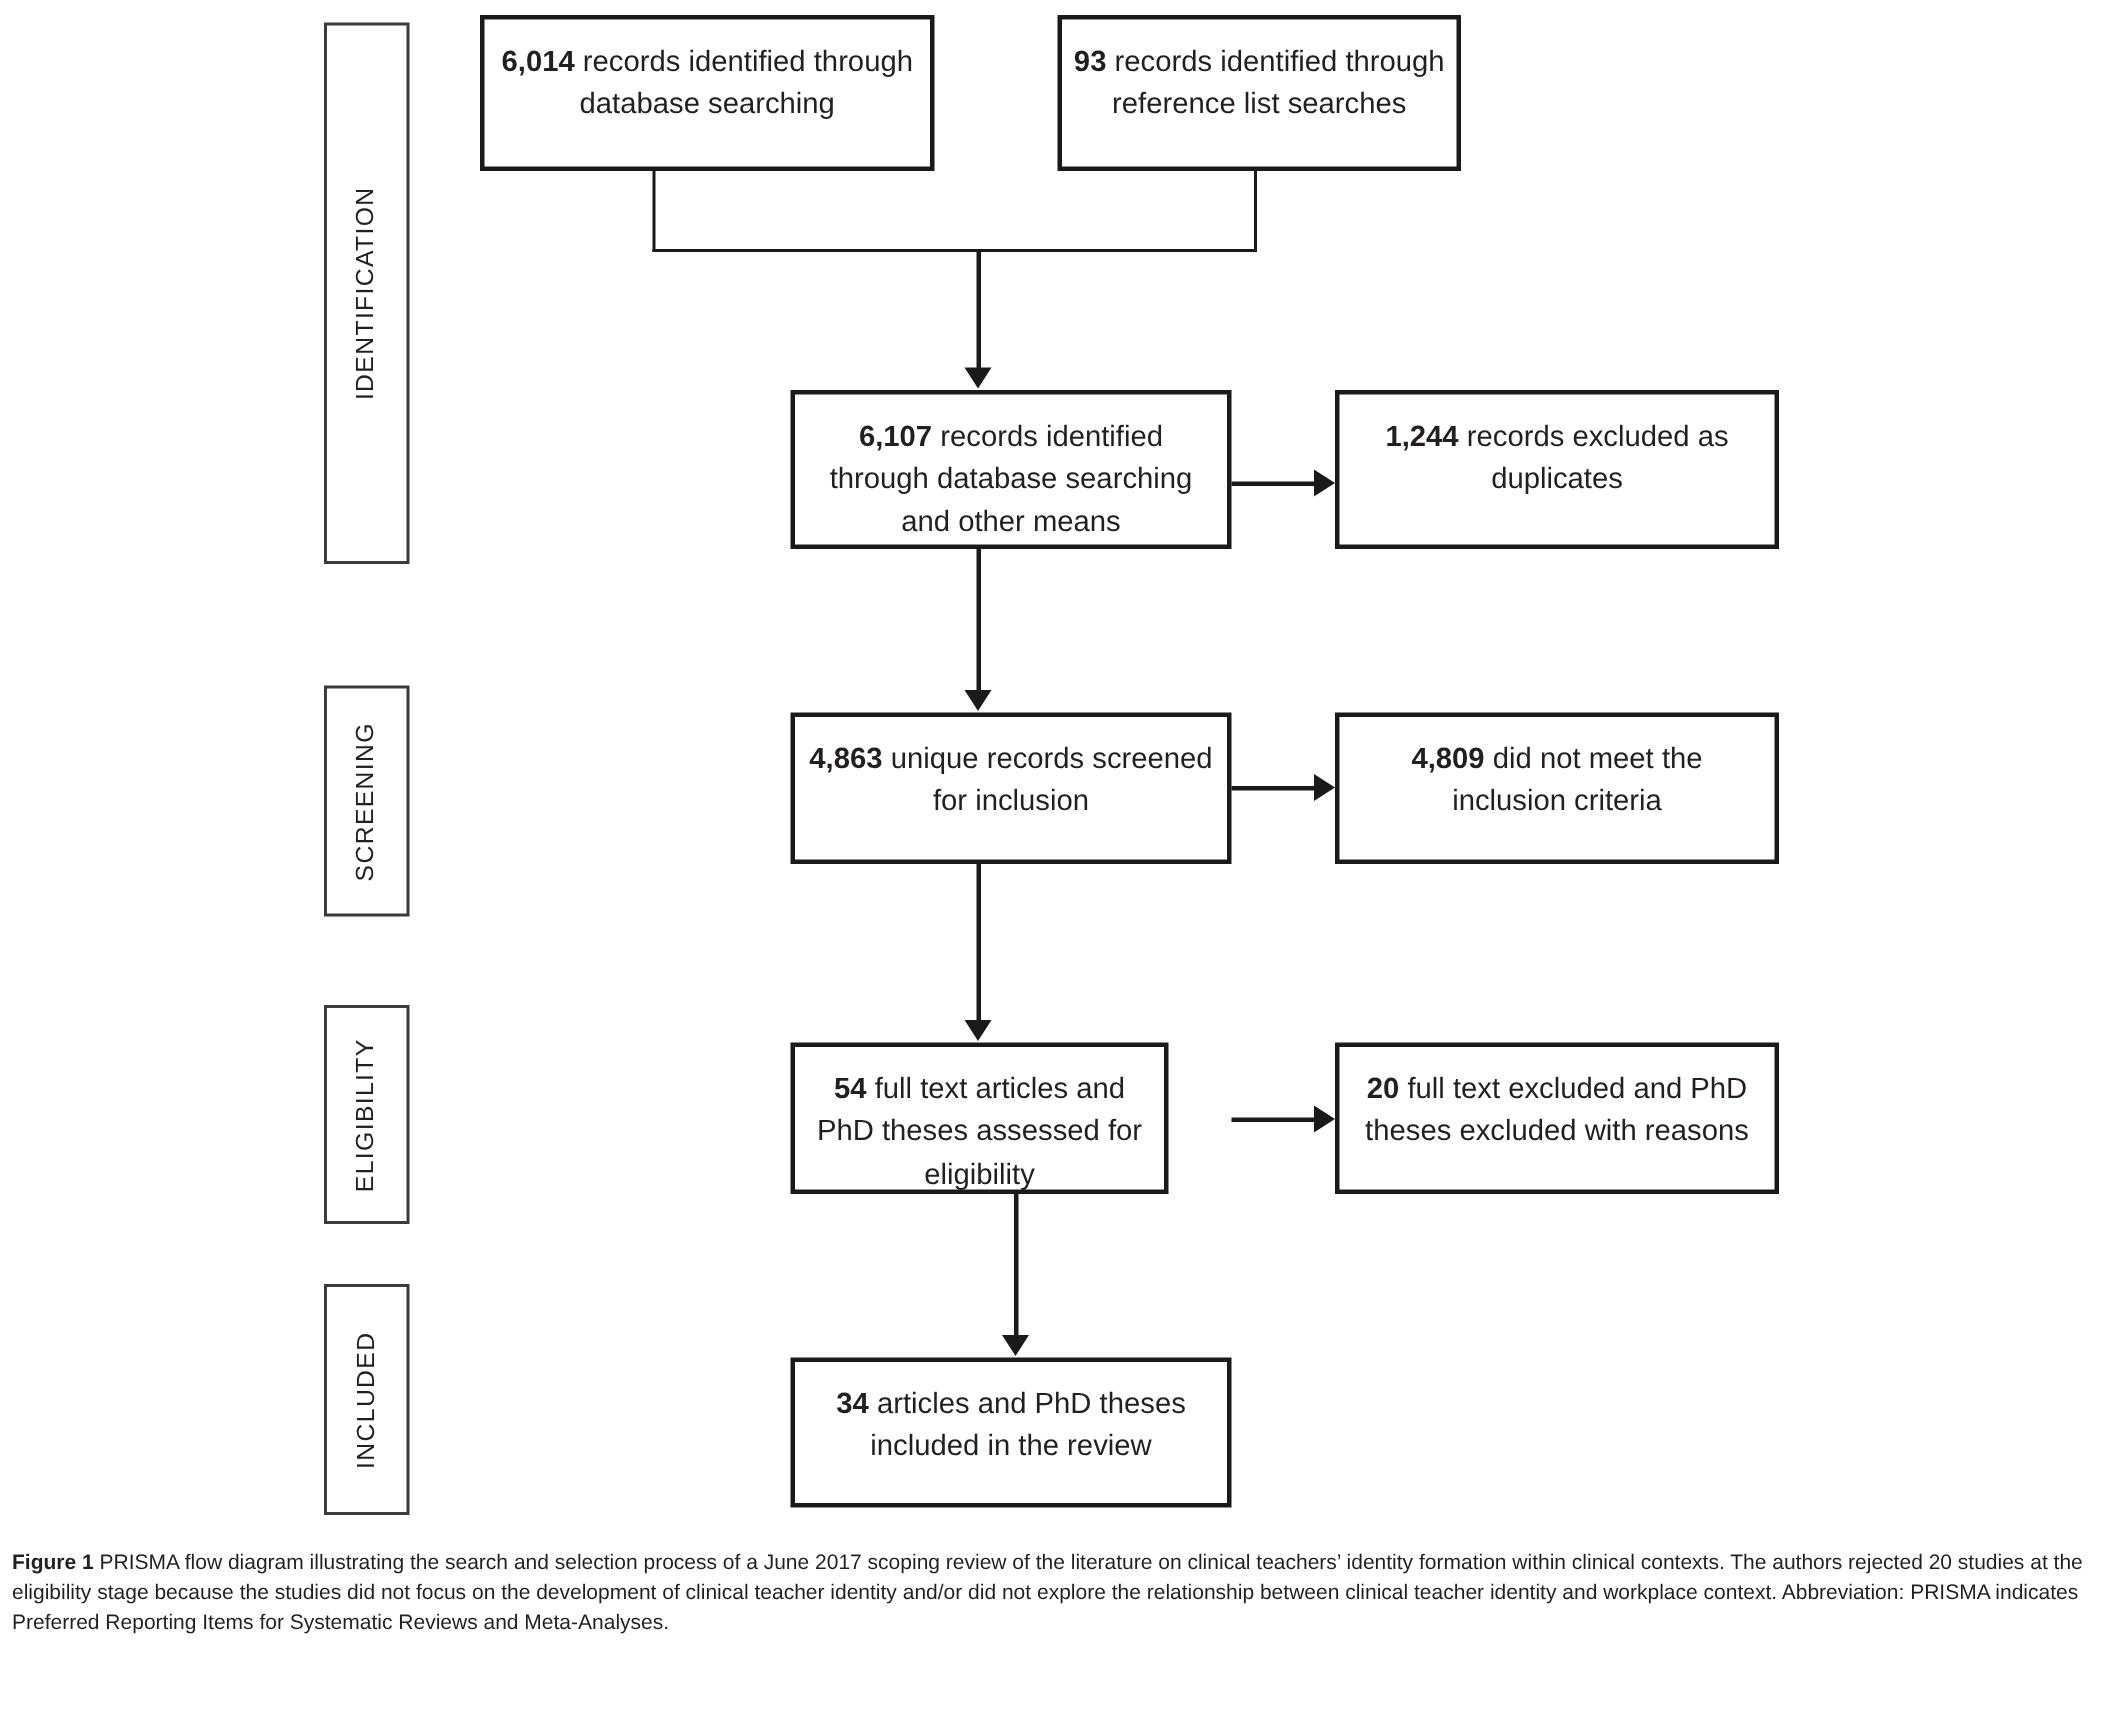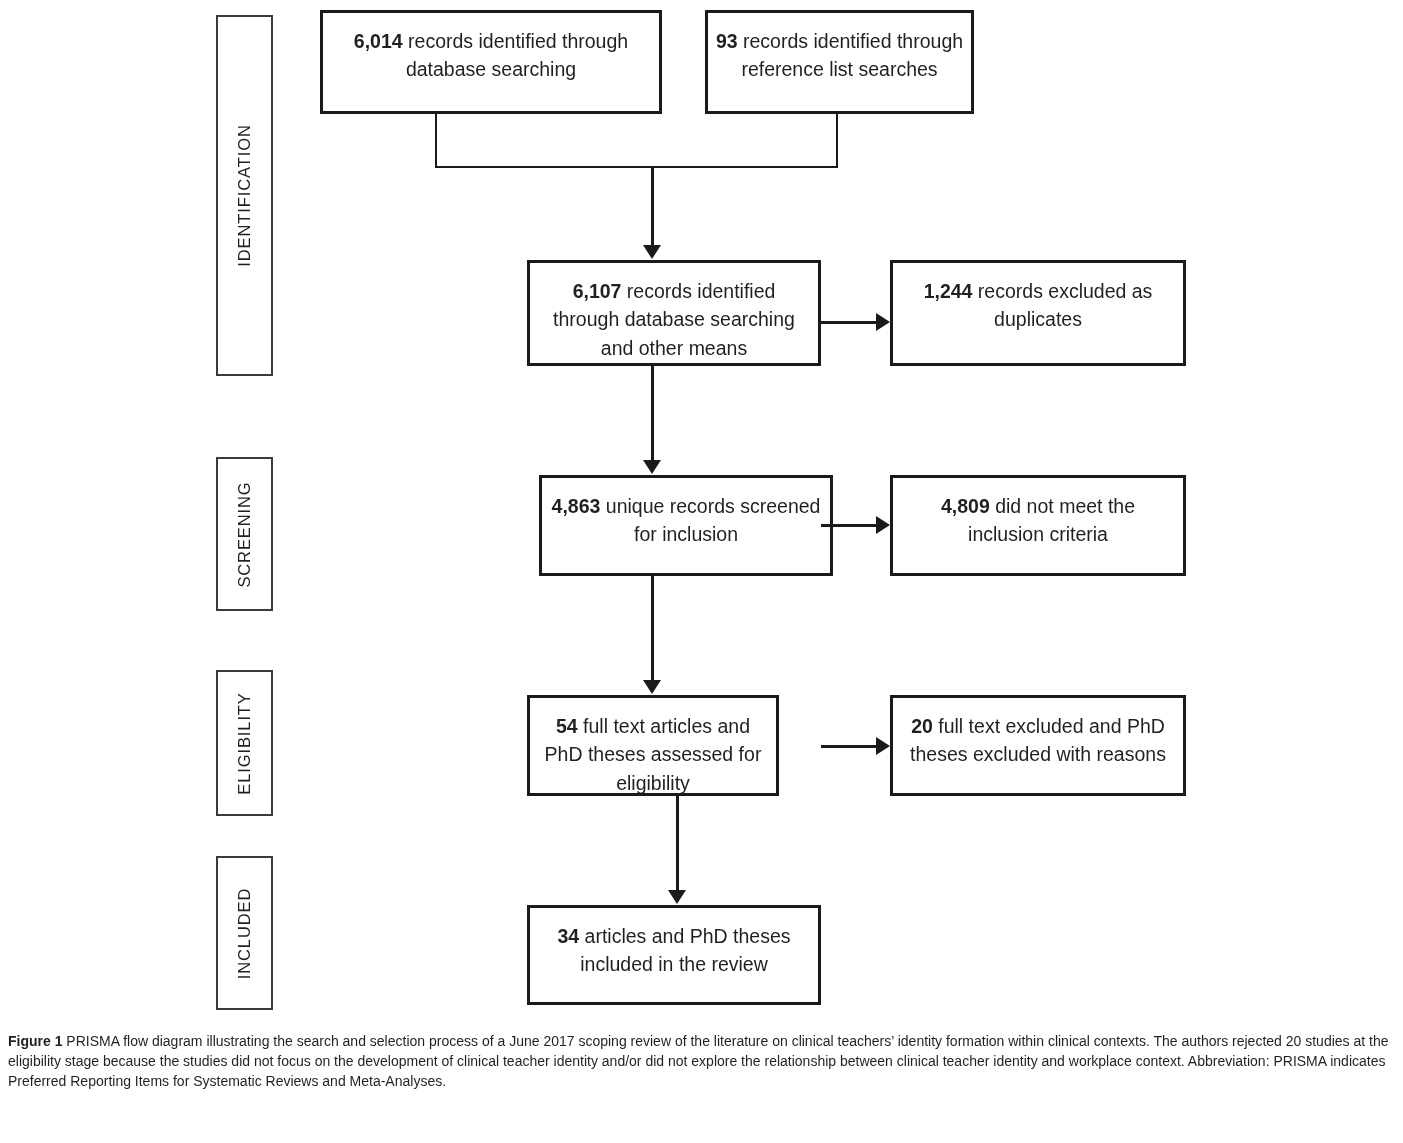--- a/index.html
+++ b/index.html
@@ -127,21 +127,21 @@
   </div>
 
   <div class="stage-label" style="left:216px; top:670px; width:57px; height:146px;">
     <span>ELIGIBILITY</span>
   </div>
 
   <div class="stage-label" style="left:216px; top:856px; width:57px; height:154px;">
     <span>INCLUDED</span>
   </div>
 
-  <div class="flow-box" style="left:320px; top:10px; width:342px; height:104px;">
+  <div class="flow-box" style="left:320px; top:10px; width:303px; height:104px;">
     <div class="box-text">
       <b>6,014</b><span> records identified through database searching</span>
     </div>
   </div>
 
   <div class="flow-box" style="left:705px; top:10px; width:269px; height:104px;">
     <div class="box-text">
       <b>93</b><span> records identified through reference list searches</span>
     </div>
   </div>
@@ -164,21 +164,21 @@
       <b>1,244</b><span> records excluded as duplicates</span>
     </div>
   </div>
 
   <div class="hline" style="left:821px; top:321px; width:58px;"></div>
   <div class="arrow-right" style="left:876px; top:313px;"></div>
 
   <div class="vline" style="left:651px; top:366px; height:95px;"></div>
   <div class="arrow-down" style="left:643px; top:460px;"></div>
 
-  <div class="flow-box" style="left:527px; top:475px; width:294px; height:101px;margin-left:12px;">
+  <div class="flow-box" style="left:527px; top:475px; width:294px; height:101px;">
     <div class="box-text">
       <b>4,863</b><span> unique records screened for inclusion</span>
     </div>
   </div>
 
   <div class="flow-box" style="left:890px; top:475px; width:296px; height:101px;">
     <div class="box-text">
       <b>4,809</b><span> did not meet the inclusion criteria</span>
     </div>
   </div>

